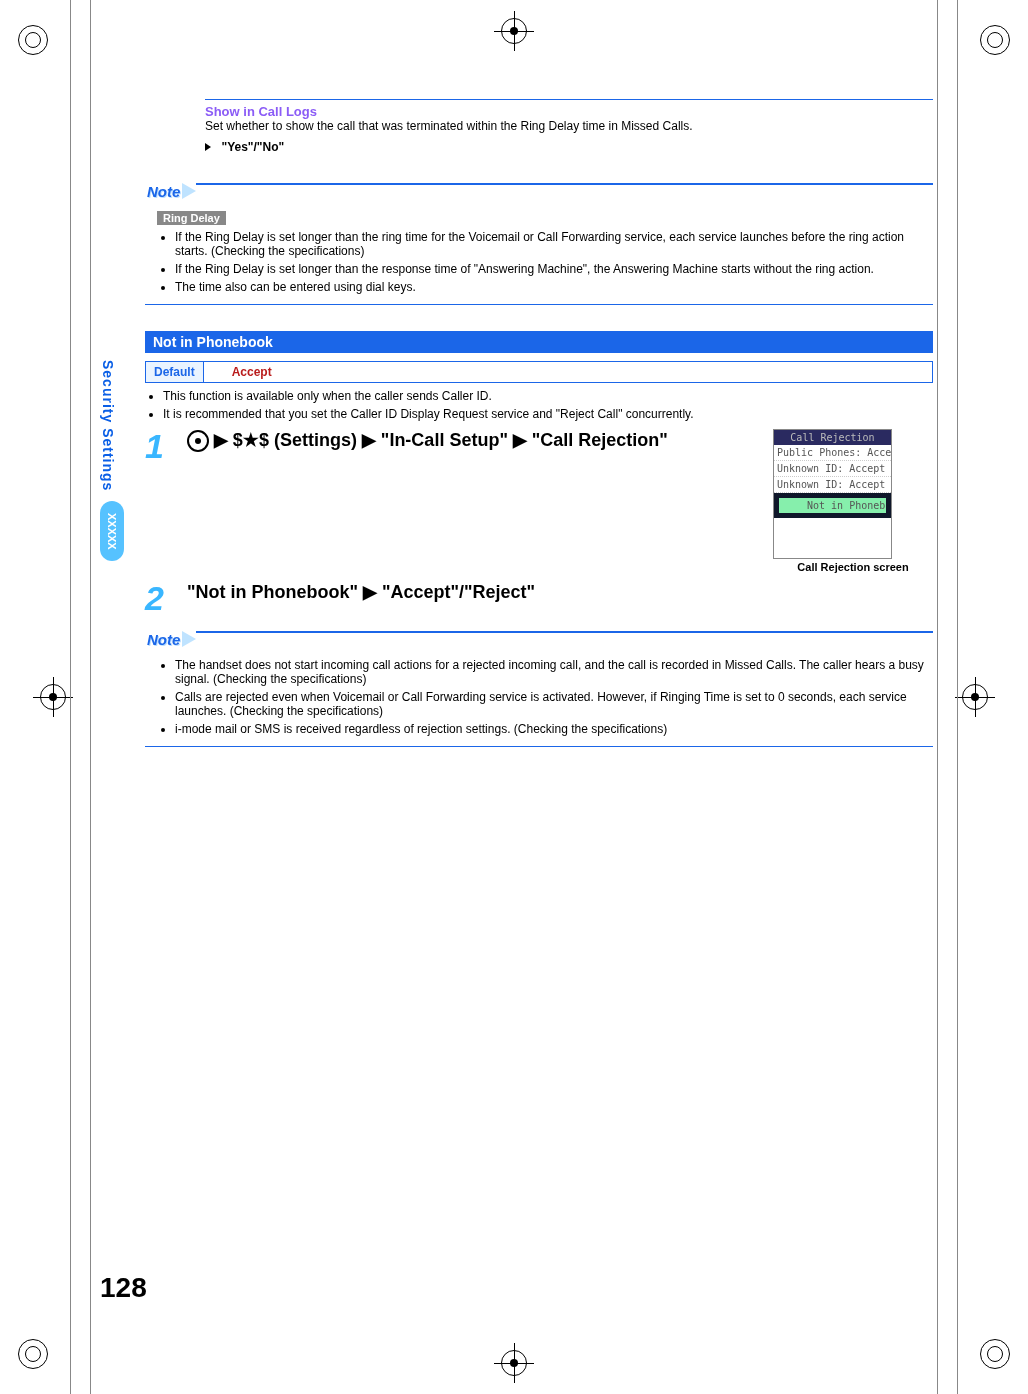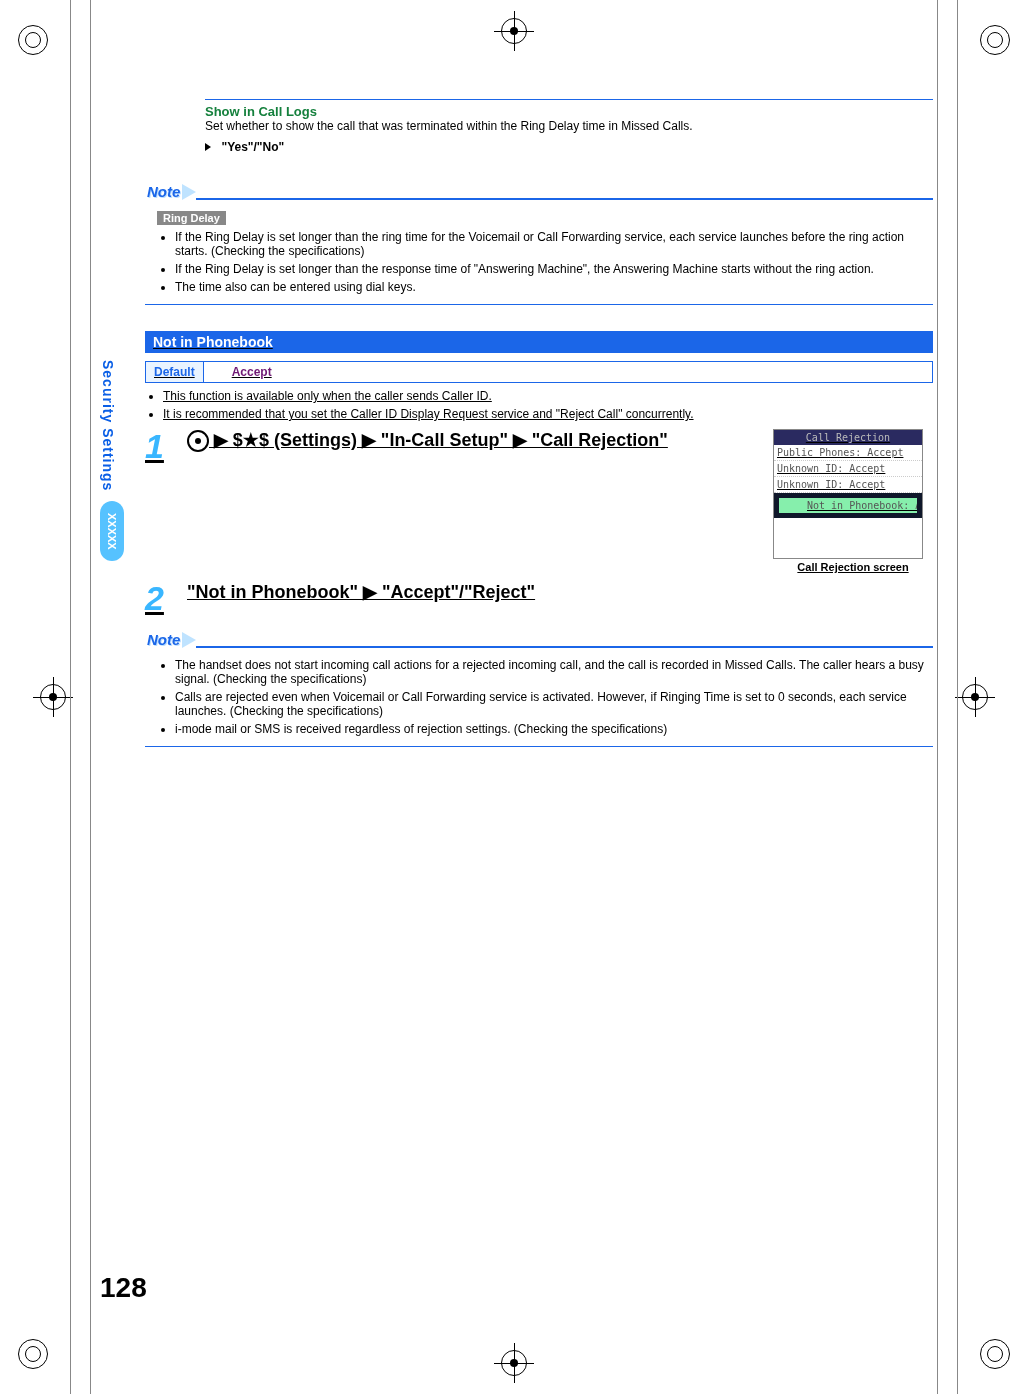--- a/index.html
+++ b/index.html
@@ -86,40 +86,40 @@
   }
 
   .content {
     position:absolute;
     left: 45px;
     right: 0;
     top:0;
   }
   .rule-blue { border-top:1px solid #1b66e8; margin:4px 0 4px 0; }
 
-  .subhead-blue { color:#15803d; font-weight:bold; font-size:13px; }
+  .subhead-blue { color:#8b5cf6; font-weight:bold; font-size:13px; }
   .desc { font-size:12px; }
 
   .tri { display:inline-block; width:0;height:0;border-top:4px solid transparent;border-bottom:4px solid transparent;border-left:6px solid #000; margin-right:6px; vertical-align:middle;}
 
   .bold { font-weight:bold; }
   .small { font-size:12px; }
 
   .note-pill {
     display:inline-block;
     background:#fff;
     color:#1b66e8;
     font-weight:bold;
     font-style:italic;
     font-size:15px;
     padding:0 2px;
     text-shadow: 1px 1px 0 #bcdfff;
   }
   .note-row {
-    display:flex; align-items:flex-end; 
+    display:flex; align-items:flex-start; 
   }
   .note-row .line {
     flex:1; height:2px; background:#1b66e8;
   }
   .note-arrow {
     width:0;height:0;
     border-top:8px solid transparent;
     border-bottom:8px solid transparent;
     border-left:14px solid #bfe3ff;
   }
@@ -145,21 +145,21 @@
     font-weight:bold;
     font-size:24px;
     padding:10px 12px;
     line-height:1.2;
   }
   .default-row {
     border:1px solid #1b66e8;
     display:flex; font-size:12px; font-weight:bold;gap:20px;
   }
   .default-row .k { color:#1b66e8; padding:3px 8px; border-right:1px solid #1b66e8; background:#eaf4ff;}
-  .default-row .v { color:#701a75; padding:3px 8px; }
+  .default-row .v { color:#b91c1c; padding:3px 8px; }
 
   .intro-bold { font-weight:bold; font-size:14px; margin-top:8px; line-height:1.4;}
 
   .step-row { display:flex; gap:12px; align-items:flex-start; margin-top:8px;}
   .step-num {
     font-family: Arial, sans-serif;
     font-weight:bold; font-style:italic;
     font-size:34px;
     color:#39b6ff;
     width:30px;
@@ -178,21 +178,21 @@
     content:"";
     position:absolute;
     left:50%; top:50%;
     width:6px;height:6px;
     background:#000;
     border-radius:50%;
     transform:translate(-50%,-50%);
   }
 
   .screenshot {
-    width:150px;
+    width:119px;
     border:1px solid #888;
   }
   .screenshot .title-bar{
     background:#2a2a60; color:#bbb; font-size:10px; text-align:center; padding:2px 0;
     font-family: monospace;
   }
   .screenshot .row{
     font-family: monospace; font-size:10px;
     padding:2px 3px; border-bottom:1px dotted #ccc; color:#555;
     white-space:nowrap; overflow:hidden;
@@ -264,21 +264,21 @@
         <span class="grey-chip">Ring Delay</span>
       </div>
       <ul class="bullets">
         <li>If the Ring Delay is set longer than the ring time for the Voicemail or Call Forwarding service, each service launches before the ring action starts. (Checking the specifications)</li>
         <li>If the Ring Delay is set longer than the response time of "Answering Machine", the Answering Machine starts without the ring action.</li>
         <li>The time also can be entered using dial keys.</li>
       </ul>
       <div class="rule-blue" style="margin-top:10px;"></div>
     </div>
 
-    <div style="margin-top:26px;text-decoration:underline;">
+    <div style="margin-top:26px;">
       <div class="section-banner">Not in Phonebook</div>
       <div class="default-row" style="margin-top:8px;">
         <div class="k">Default</div>
         <div class="v">Accept</div>
       </div>
 
       <ul class="bullets" style="margin-top:6px; padding-left:18px;">
         <li>This function is available only when the caller sends Caller ID.</li>
         <li>It is recommended that you set the Caller ID Display Request service and "Reject Call" concurrently.</li>
       </ul>

